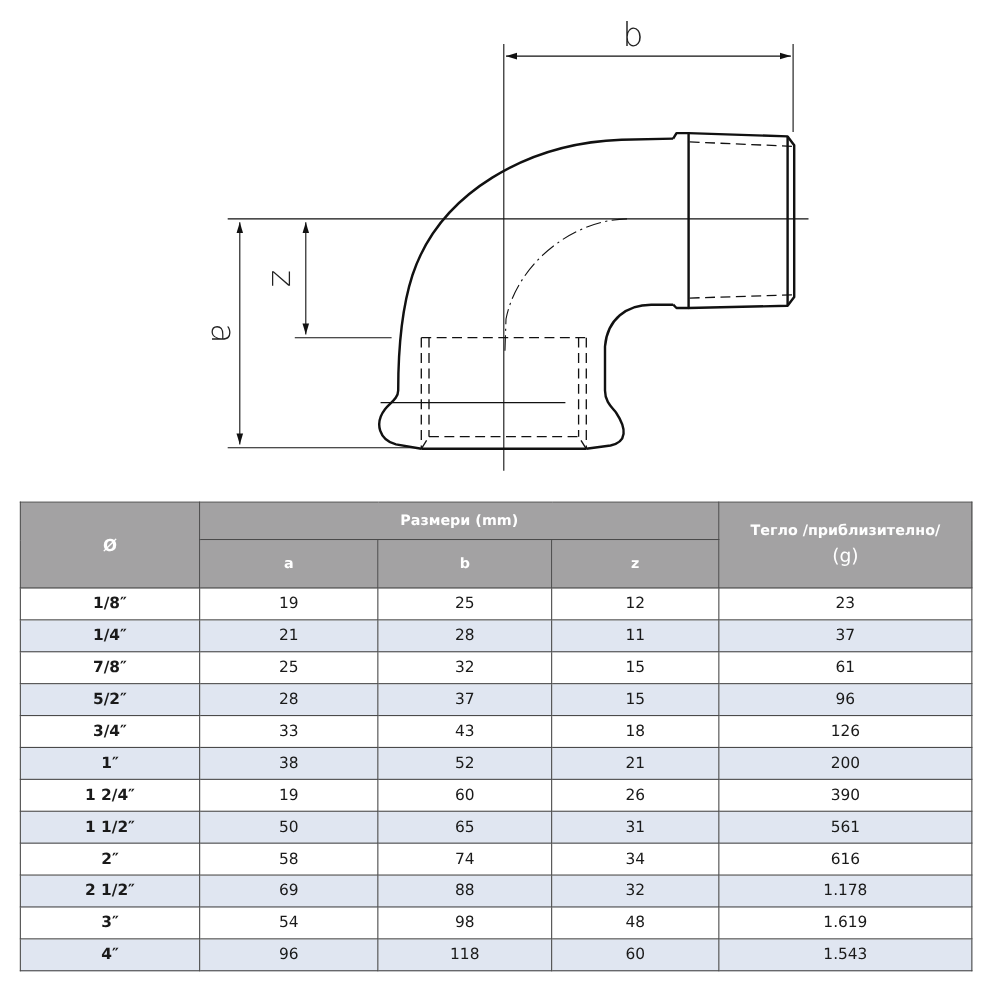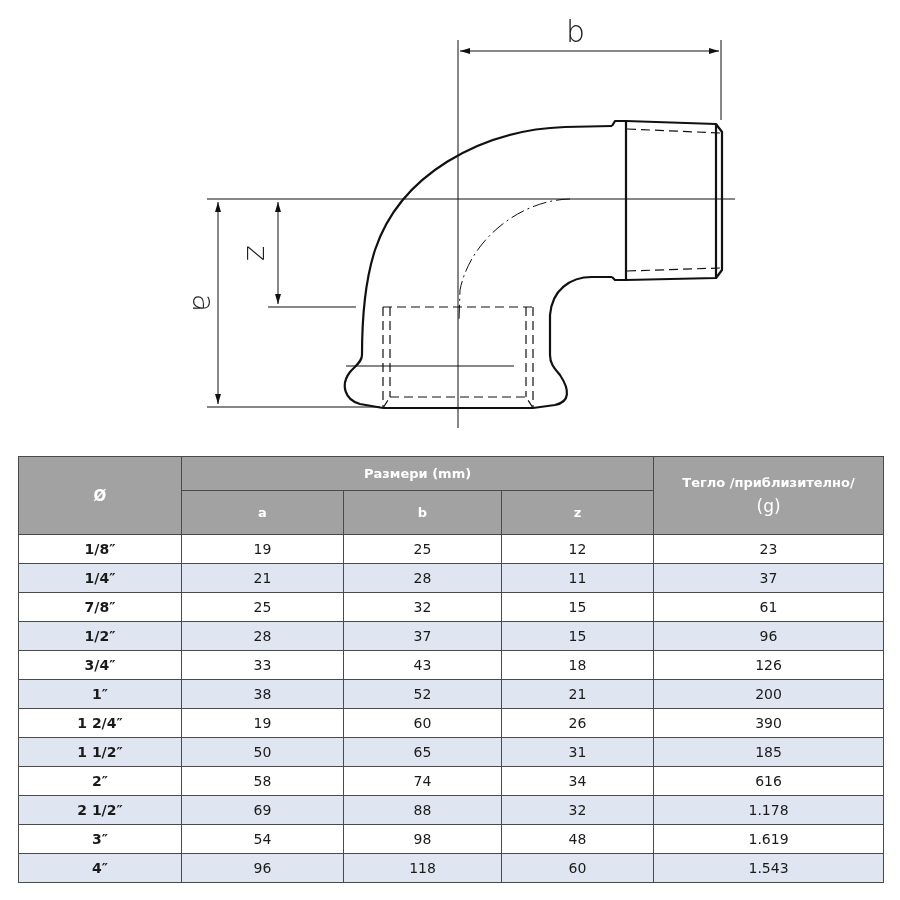--- a/index.html
+++ b/index.html
@@ -126,21 +126,21 @@
         <td>37</td>
       </tr>
       <tr>
         <td class="size">7/8″</td>
         <td>25</td>
         <td>32</td>
         <td>15</td>
         <td>61</td>
       </tr>
       <tr>
-        <td class="size">1/2″</td>
+        <td class="size">5/2″</td>
         <td>28</td>
         <td>37</td>
         <td>15</td>
         <td>96</td>
       </tr>
       <tr>
         <td class="size">3/4″</td>
         <td>33</td>
         <td>43</td>
         <td>18</td>
@@ -158,21 +158,21 @@
         <td>19</td>
         <td>60</td>
         <td>26</td>
         <td>390</td>
       </tr>
       <tr>
         <td class="size">1 1/2″</td>
         <td>50</td>
         <td>65</td>
         <td>31</td>
-        <td>185</td>
+        <td>561</td>
       </tr>
       <tr>
         <td class="size">2″</td>
         <td>58</td>
         <td>74</td>
         <td>34</td>
         <td>616</td>
       </tr>
       <tr>
         <td class="size">2 1/2″</td>

